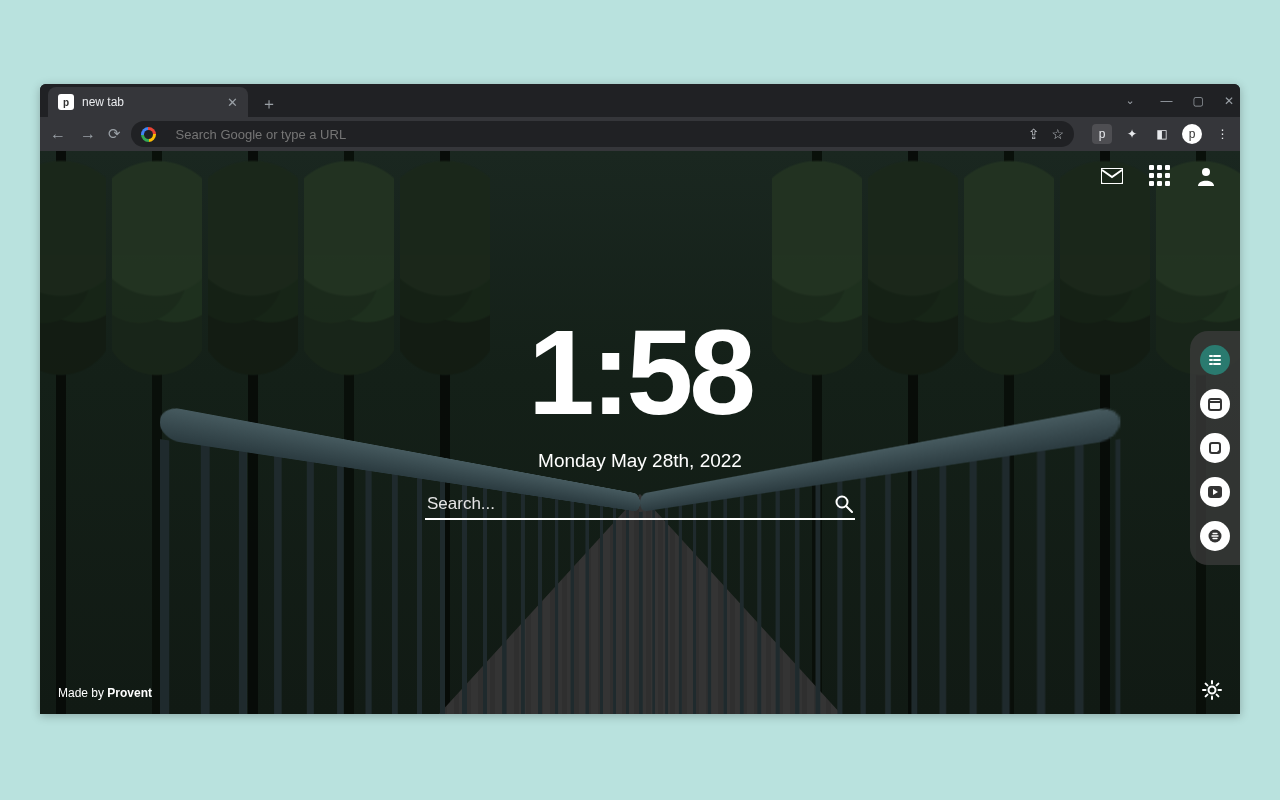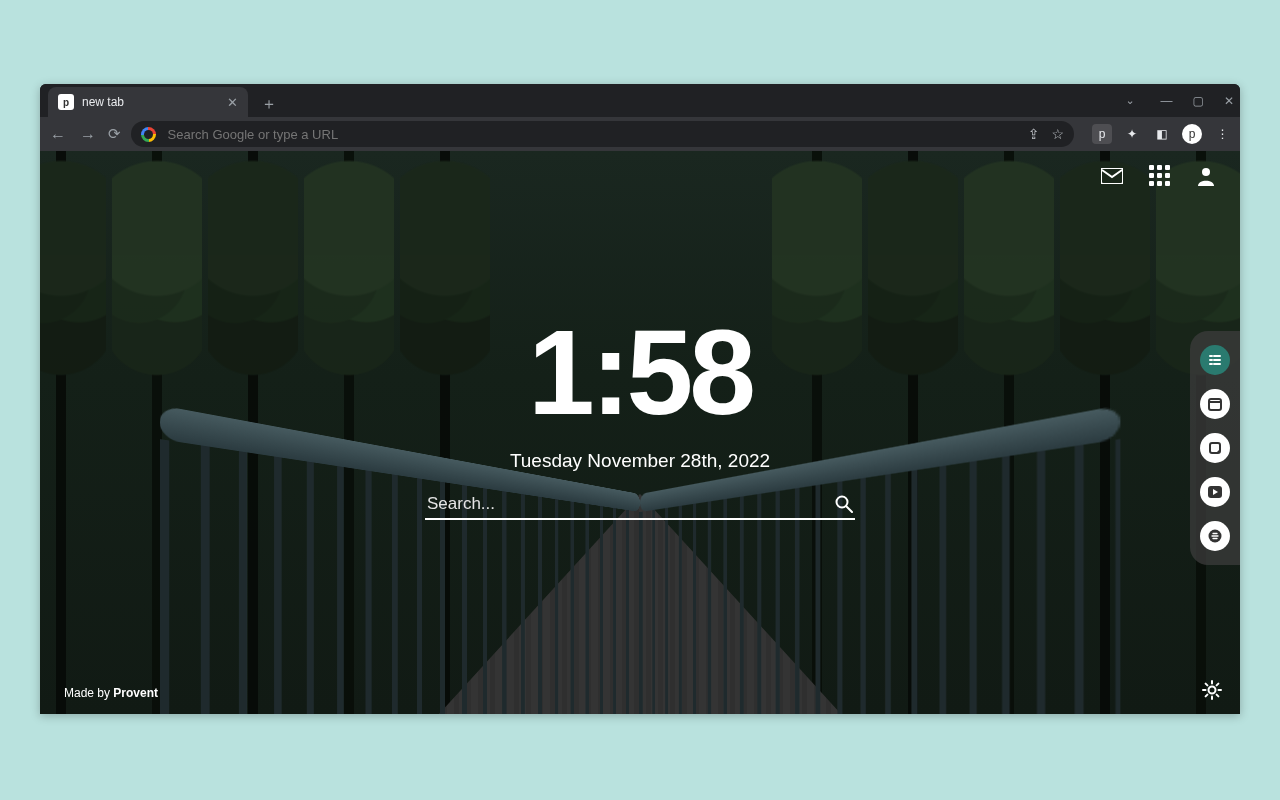--- a/index.html
+++ b/index.html
@@ -36,21 +36,21 @@
   .win-controls .chev{ font-size:11px; margin-right:6px;}
   
   .toolbar {
     height:34px; background:#35363a; display:flex; align-items:center; padding:0 8px; gap:10px;
     color:#9aa0a6;
   }
   .navbtn { width:20px;text-align:center;font-size:16px;cursor:pointer;}
   .reload { font-size:15px; cursor:pointer;}
   .omnibox {
     flex:1; height:26px; background:#202124; border-radius:14px; display:flex;
-    align-items:center; padding:0 10px; gap:12px; color:#9aa0a6;
+    align-items:center; padding:0 10px; gap:20px; color:#9aa0a6;
   }
   .omnibox .g {
     width:15px;height:15px;border-radius:50%;
     background:conic-gradient(#ea4335 0 25%, #fbbc05 0 50%, #34a853 0 75%, #4285f4 0);
     position:relative; flex-shrink:0;
   }
   .omnibox .g::after{content:"";position:absolute;inset:3px;border-radius:50%;background:#202124;}
   .omnibox input{
     flex:1;background:transparent;border:none;outline:none;color:#bdc1c6;font-size:13px;
   }
@@ -143,21 +143,21 @@
     background:rgba(60,60,60,.75); border-radius:18px 0 0 18px;
     display:flex; flex-direction:column; align-items:center; gap:14px;
   }
   .dock .ditem{
     width:30px;height:30px;border-radius:50%;background:#fff;display:flex;
     align-items:center;justify-content:center;color:#333;cursor:pointer;font-size:13px;
   }
   .dock .ditem.active{background:#2a7a6f;color:#fff;}
   
   .madeby{
-    position:absolute;left:24px;bottom:14px;color:#fff;font-size:12px;
+    position:absolute;left:18px;bottom:14px;color:#fff;font-size:12px;
   }
   .madeby b{font-weight:600;}
   .settings{
     position:absolute;right:18px;bottom:14px;color:#fff;font-size:18px;cursor:pointer;
   }
   
   svg{display:block;}
 </style>
 </head>
 <body>
@@ -253,21 +253,21 @@
             <circle cx="10" cy="6" r="4" fill="#fff"></circle>
             <path d="M2 20 C2 13 18 13 18 20 Z" fill="#fff"></path>
           </svg>
       </span>
     </div>
 
     <div class="center">
       <div class="clock">
         <span class="time">1:58</span>
       </div>
-      <div class="date">Tuesday November 28th, 2022</div>
+      <div class="date">Monday May 28th, 2022</div>
       <div class="searchbar">
         <input placeholder="Search..." style="">
         <span class="sicon">
           <svg width="18" height="18" viewBox="0 0 18 18">
               <circle cx="7" cy="7" r="5.5" fill="none" stroke="#fff" stroke-width="2"></circle>
               <line x1="11.5" y1="11.5" x2="17" y2="17" stroke="#fff" stroke-width="2" stroke-linecap="round"></line>
             </svg>
         </span>
       </div>
     </div>

